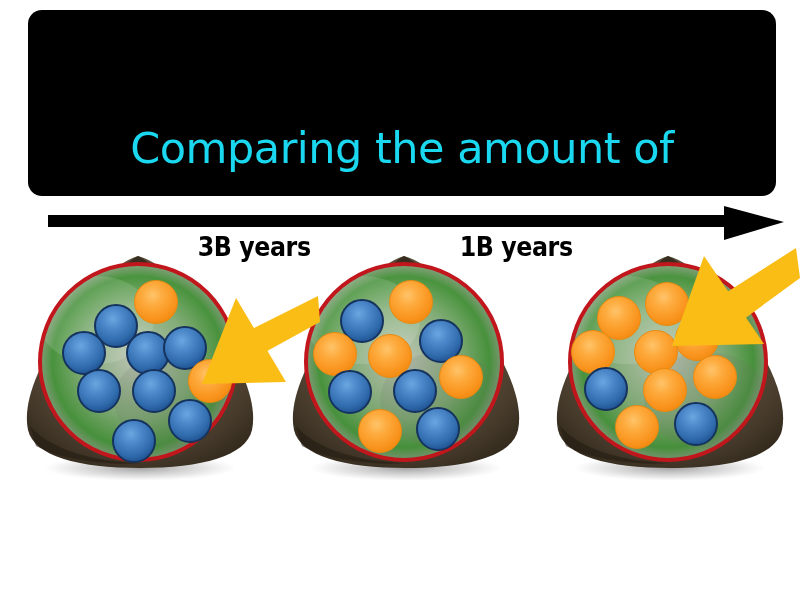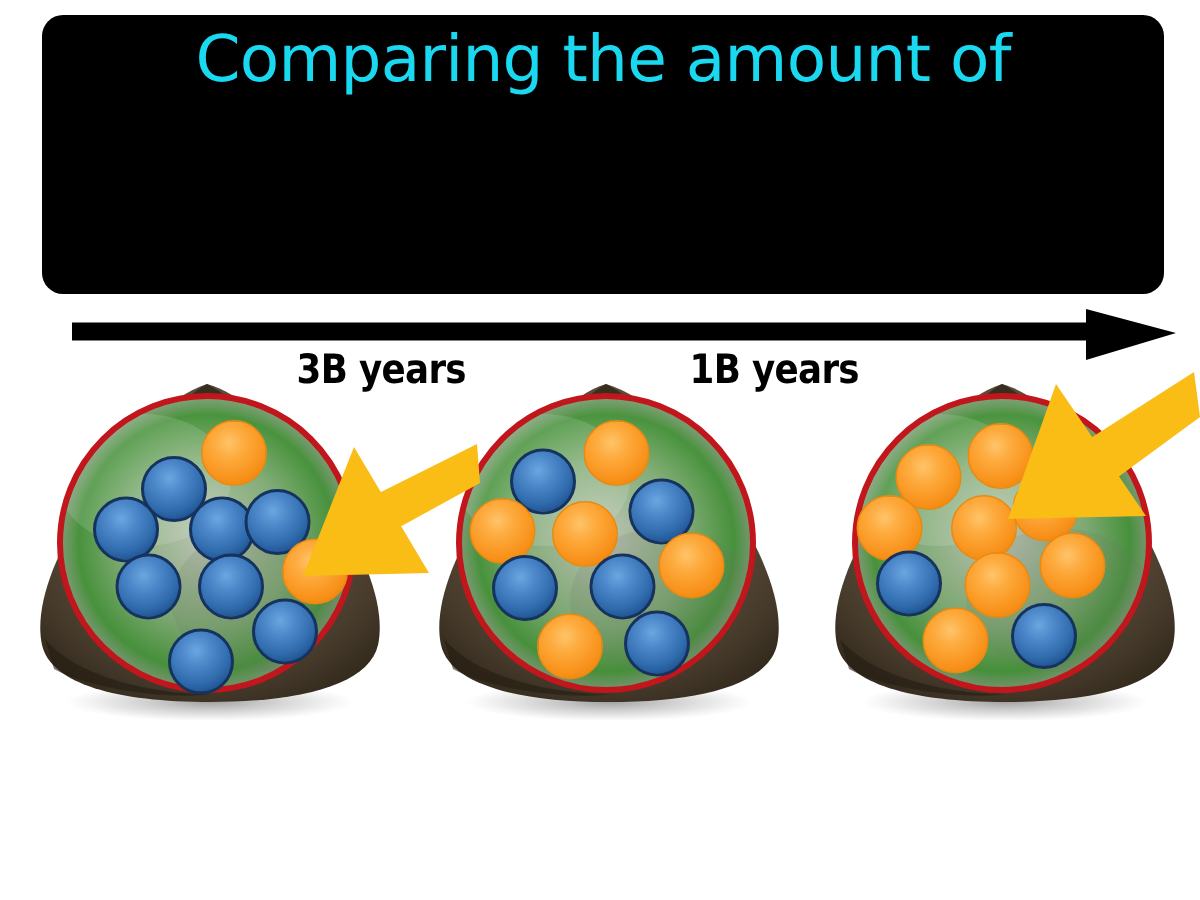--- a/index.html
+++ b/index.html
@@ -20,23 +20,23 @@
     position: absolute;
     left: 28px;
     top: 10px;
     width: 748px;
     height: 186px;
     background: #000000;
     border-radius: 14px;
     display: flex;
     flex-direction: column;
     align-items: center;
-    justify-content: space-between;
+    justify-content: flex-end;
     box-sizing: border-box;
-    padding: 2px 10px;
+    padding: 20px 10px;
   }
   .title-line {
     color: #1ad8f0;
     font-family: "DejaVu Sans", sans-serif;
     font-size: 43px;
     line-height: 56px;
     letter-spacing: -0.5px;
     white-space: nowrap;
     text-align: center;
   }

